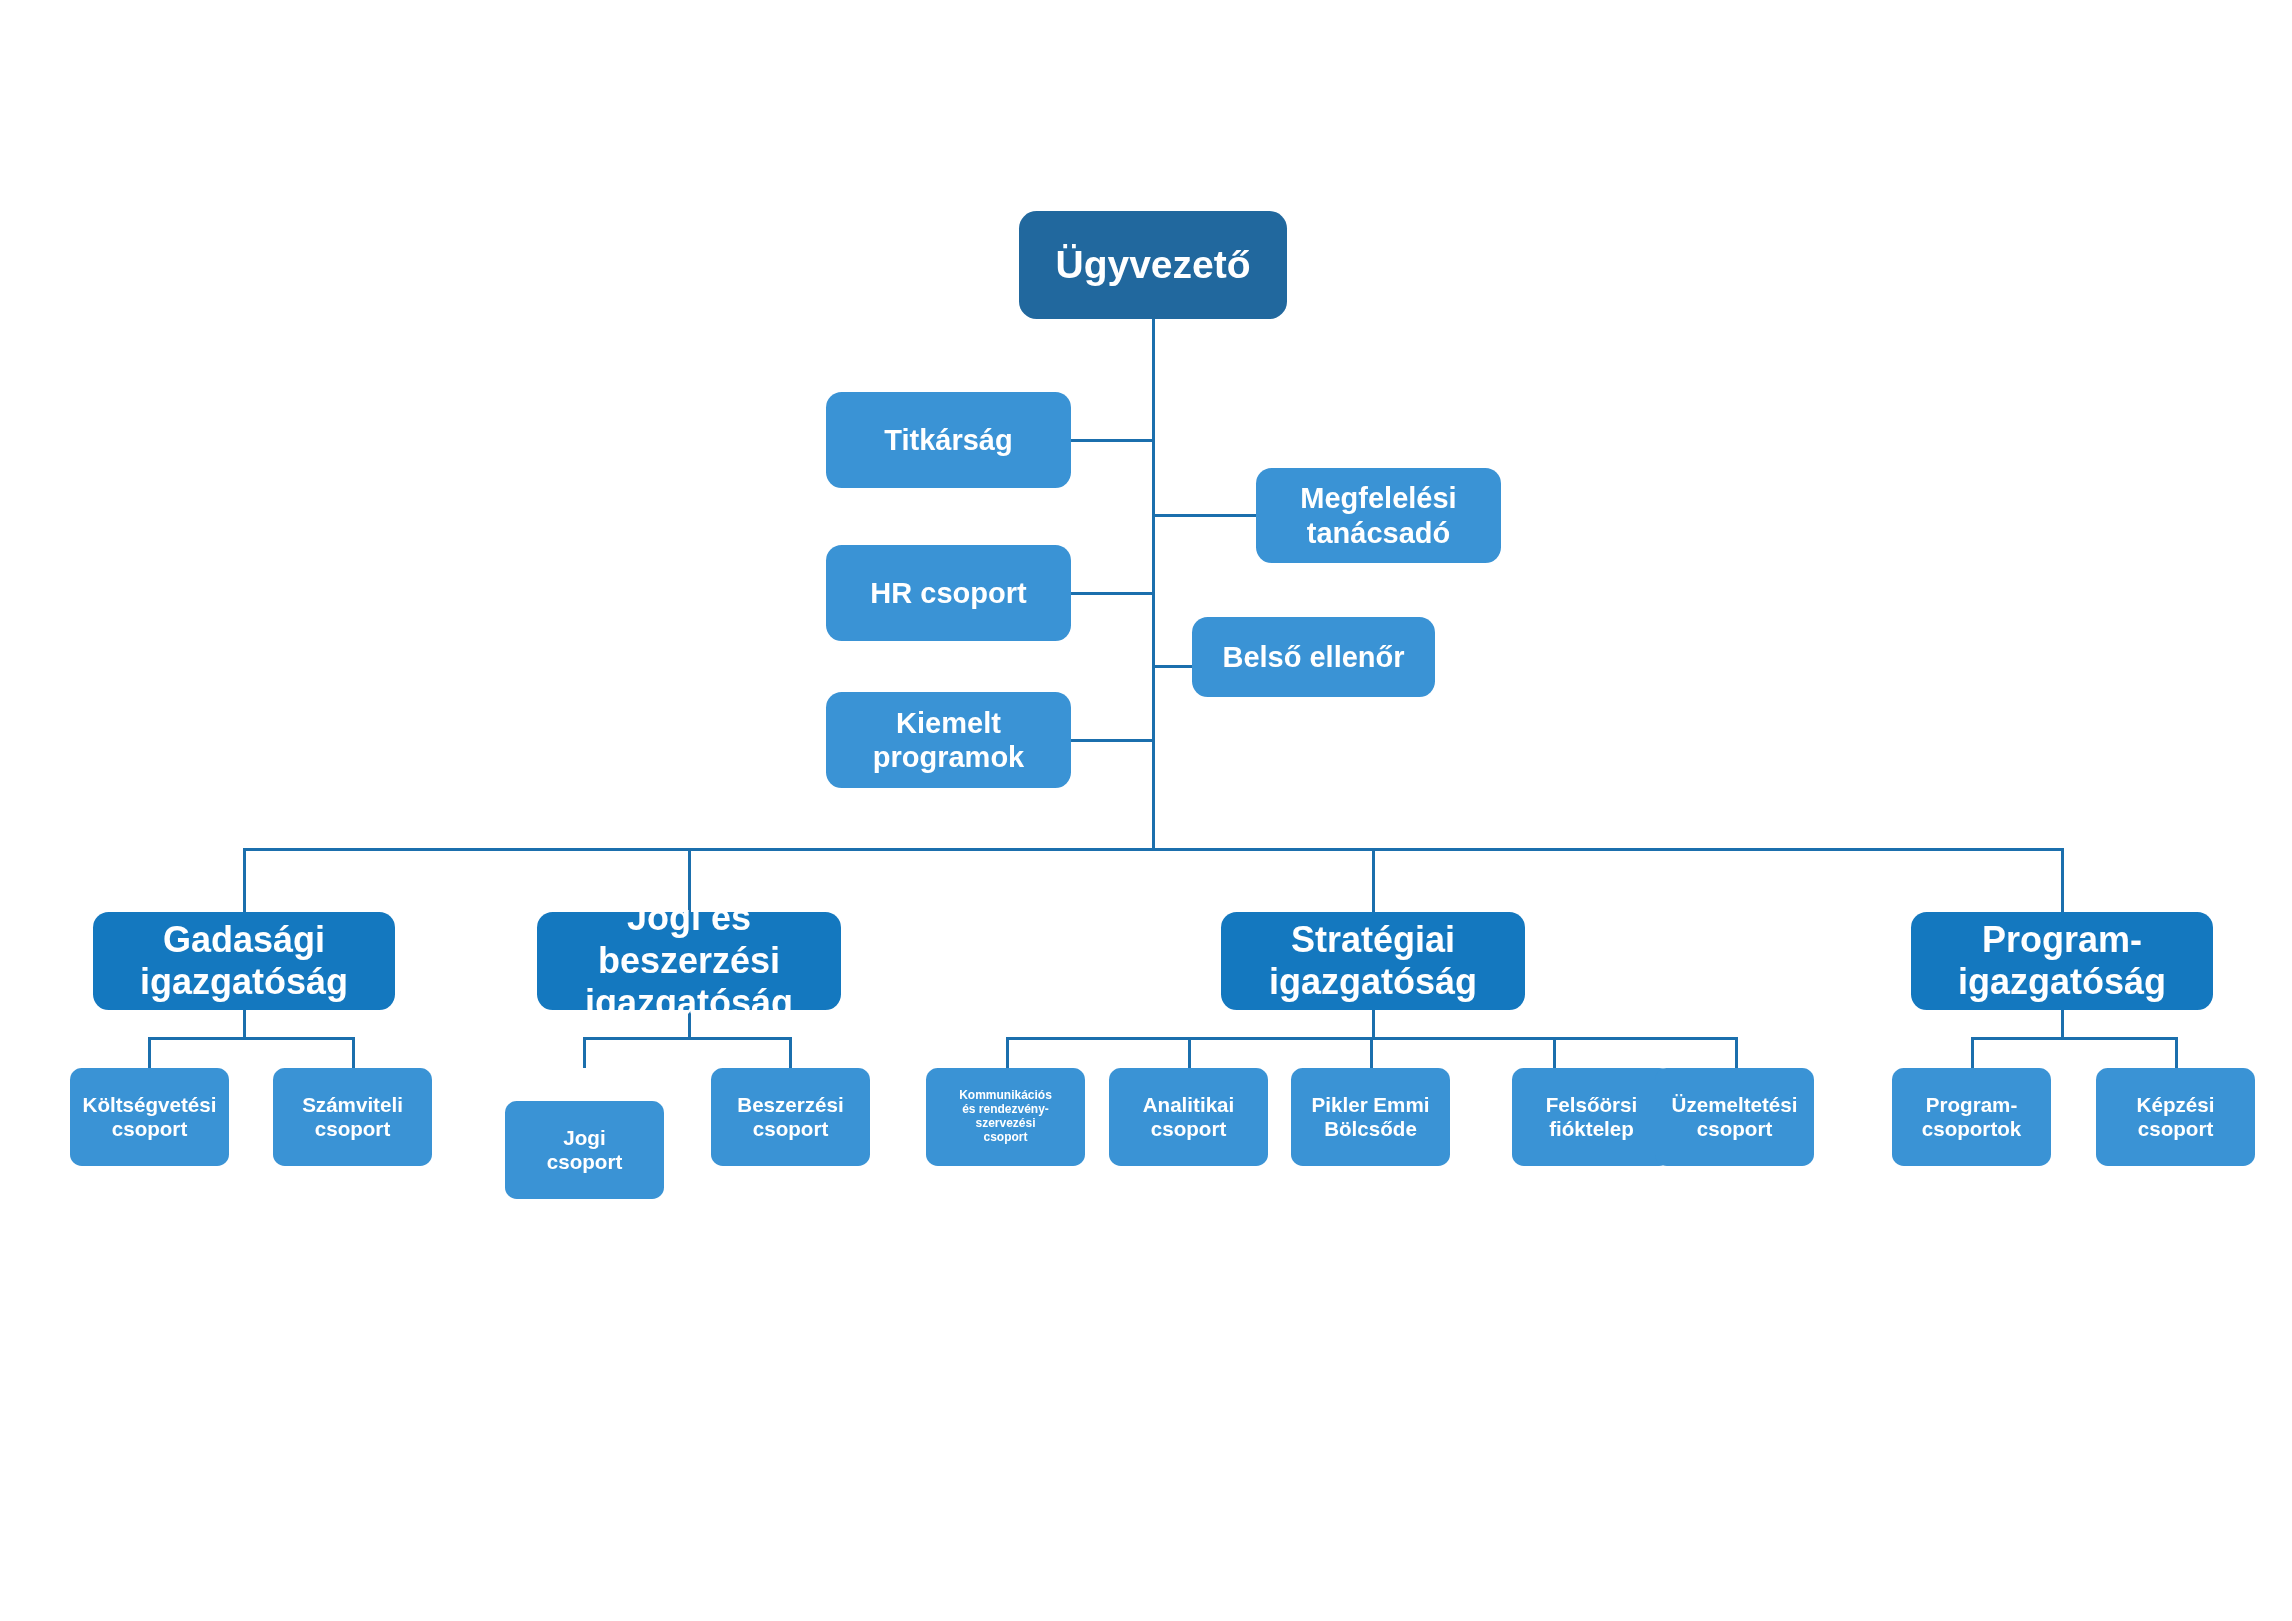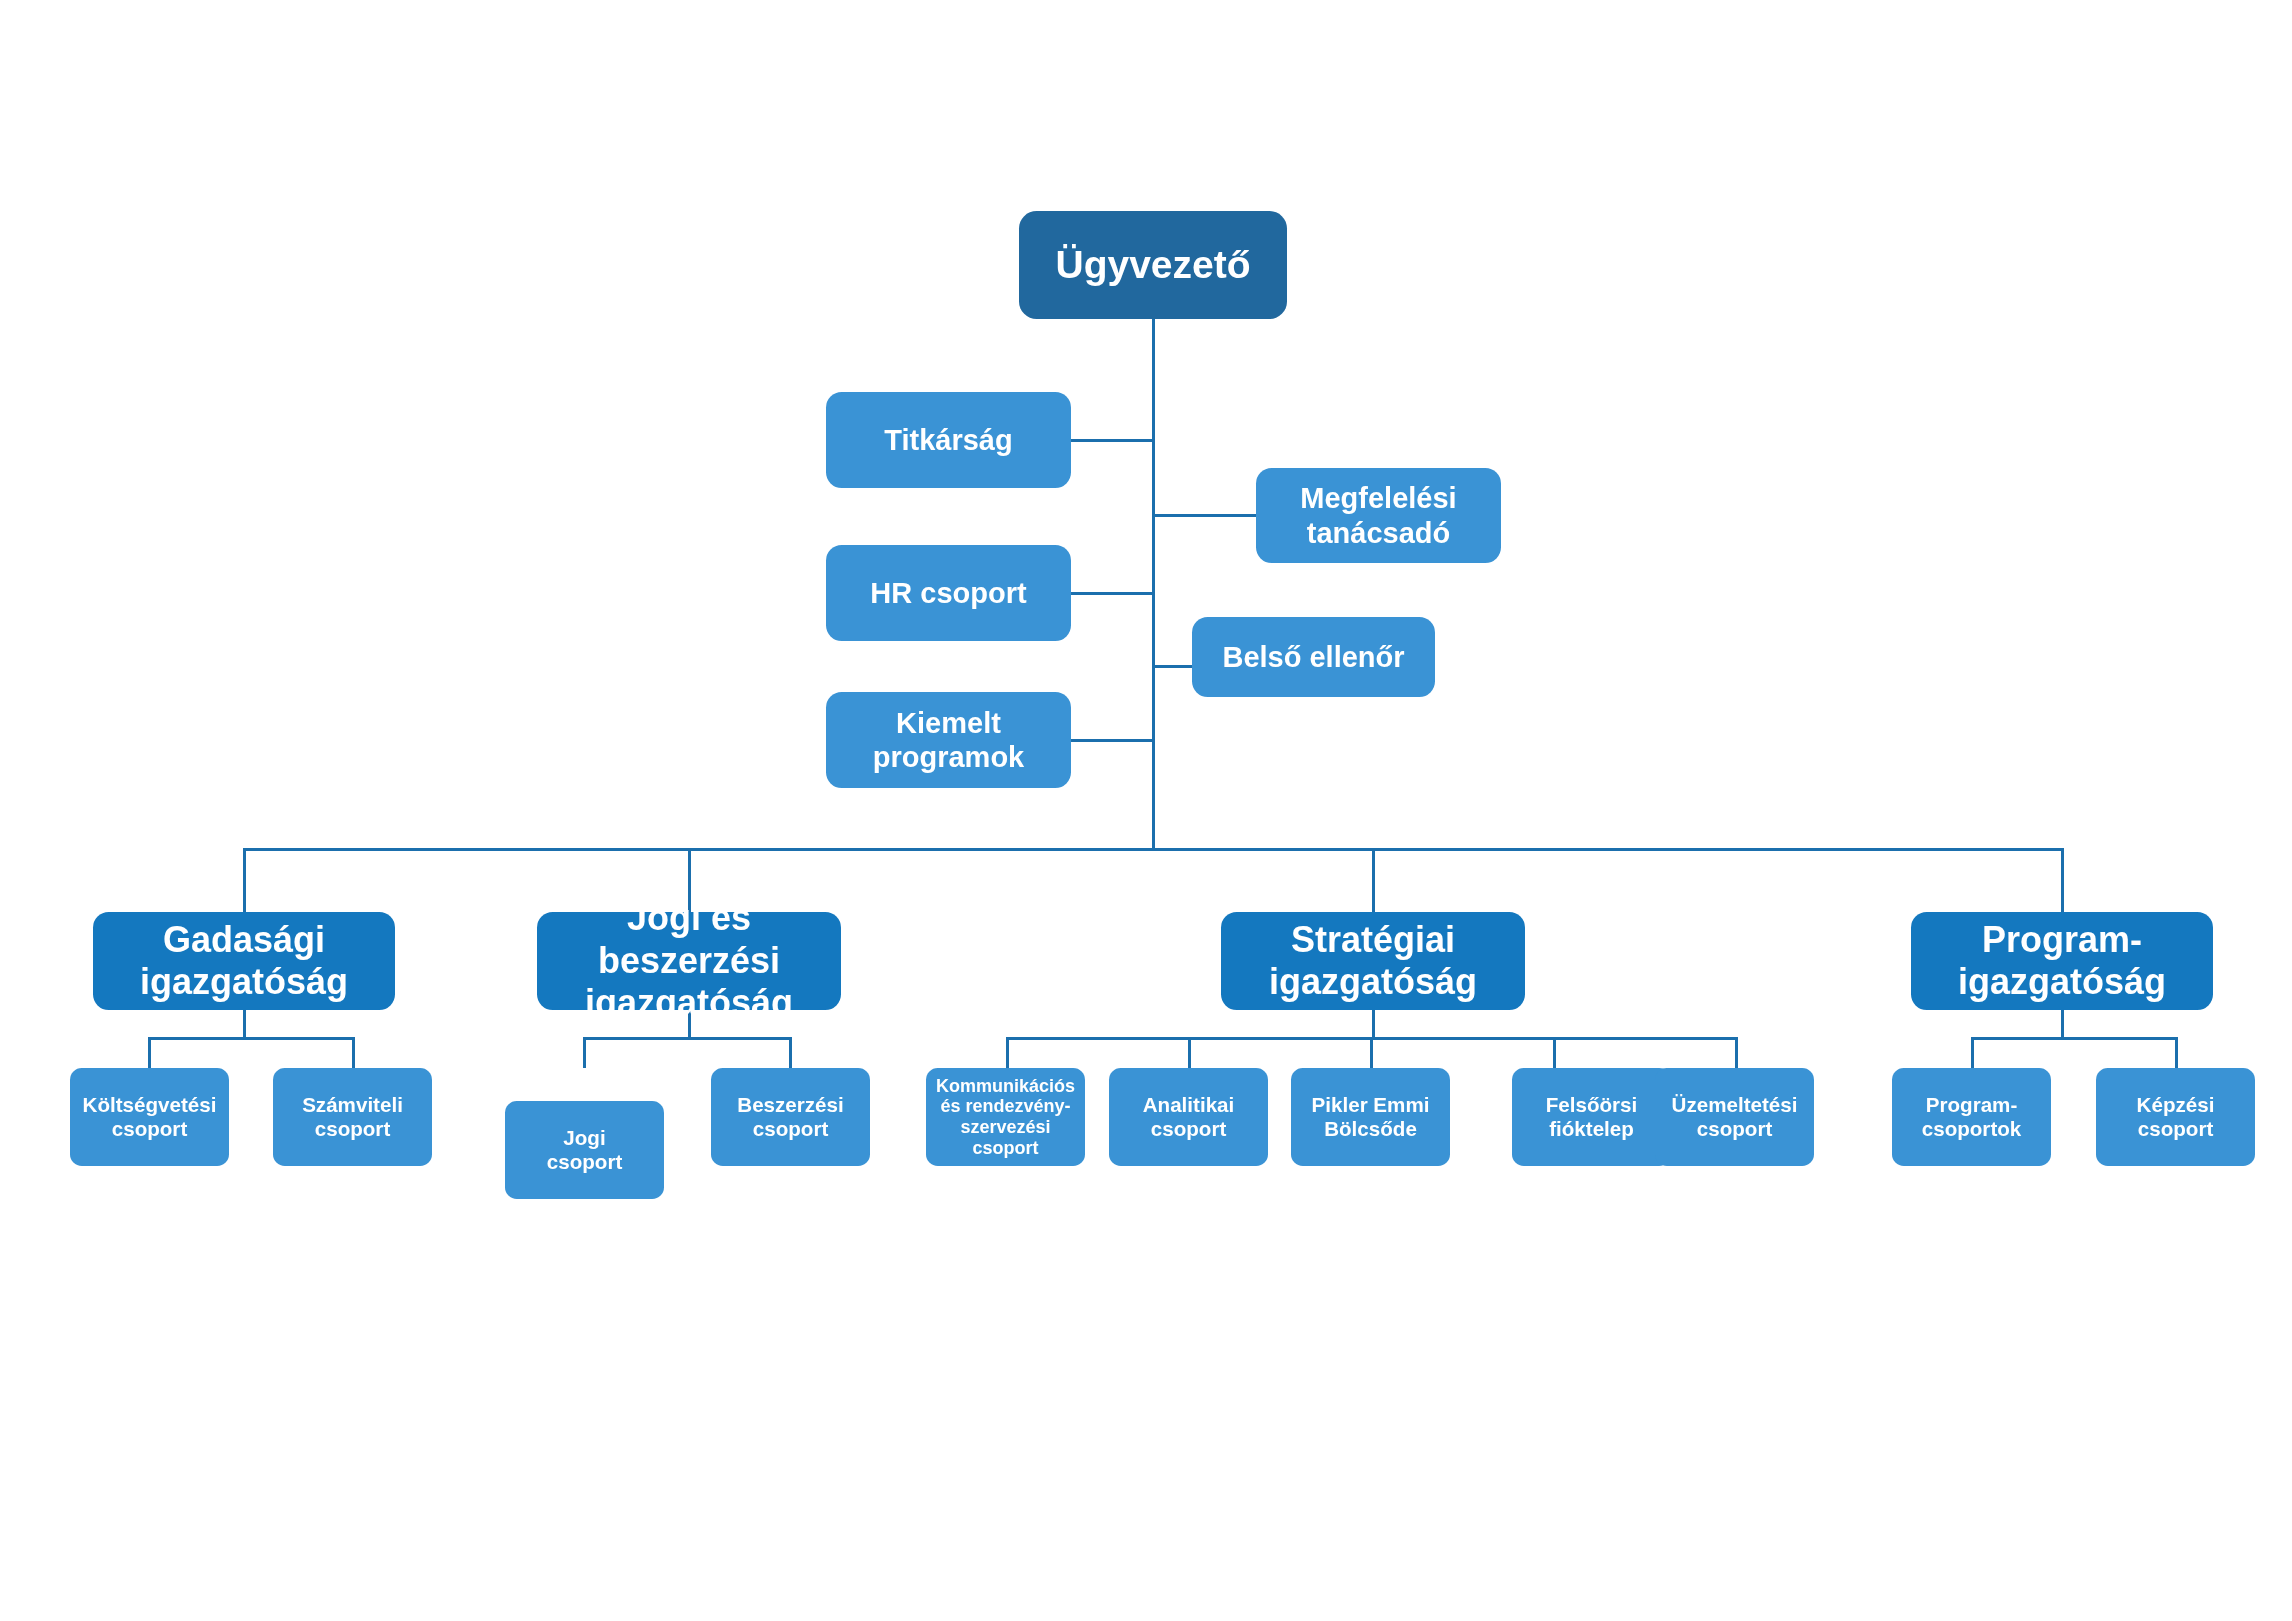--- a/index.html
+++ b/index.html
@@ -34,21 +34,21 @@
     background:var(--dir-color);
     border-radius:15.7px;
     font-size:36px;
   }
   .node-child{
     background:var(--light-color);
     border-radius:11.8px;
     font-size:20.6px;
   }
   .node-child.small{
-    font-size:18px;
+    font-size:12px;
     line-height:1.15;
   }
   .h-line,.v-line{
     position:absolute;
     background:var(--line-color);
   }
   .h-line{height:2.9px;}
   .v-line{width:2.9px;}
 </style>
 </head>

